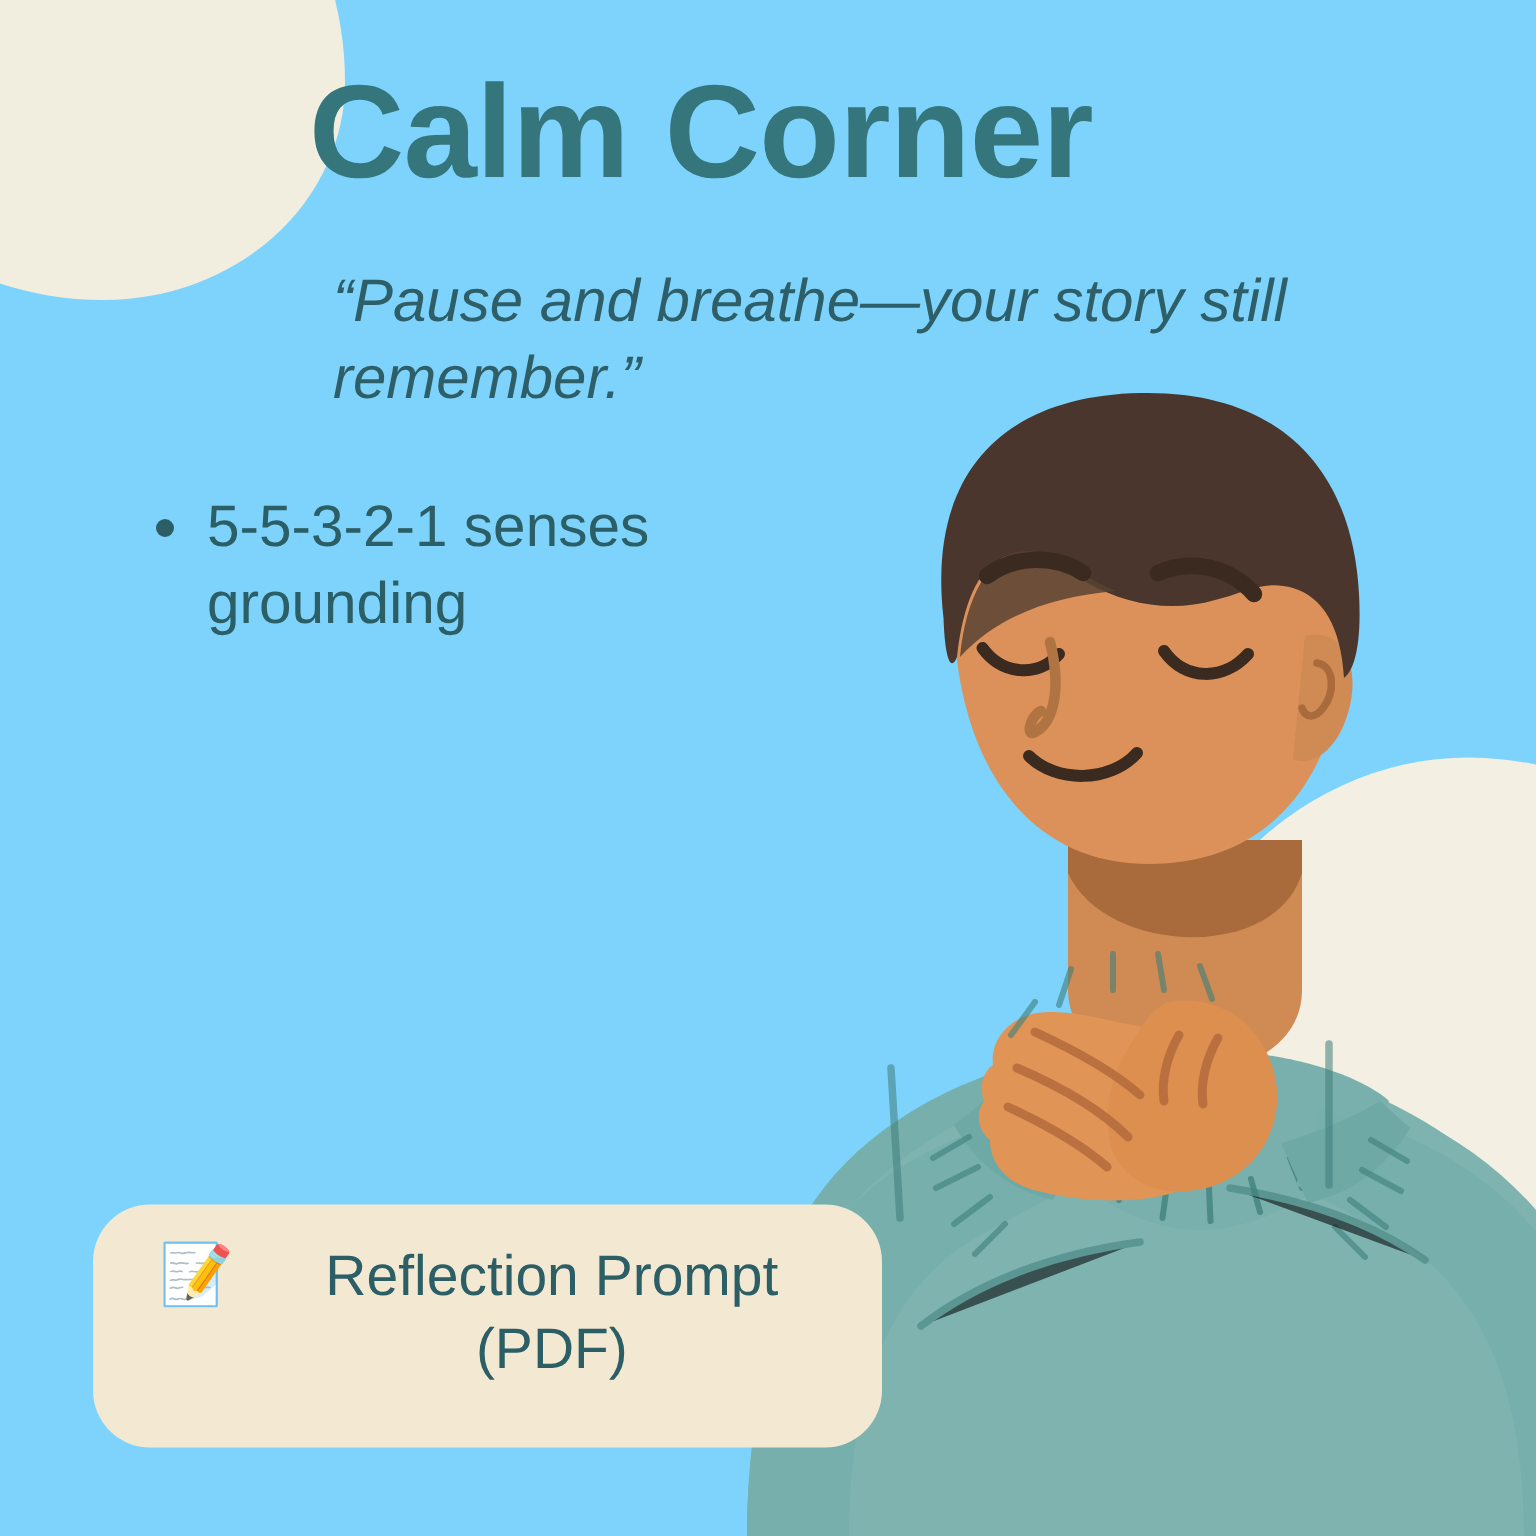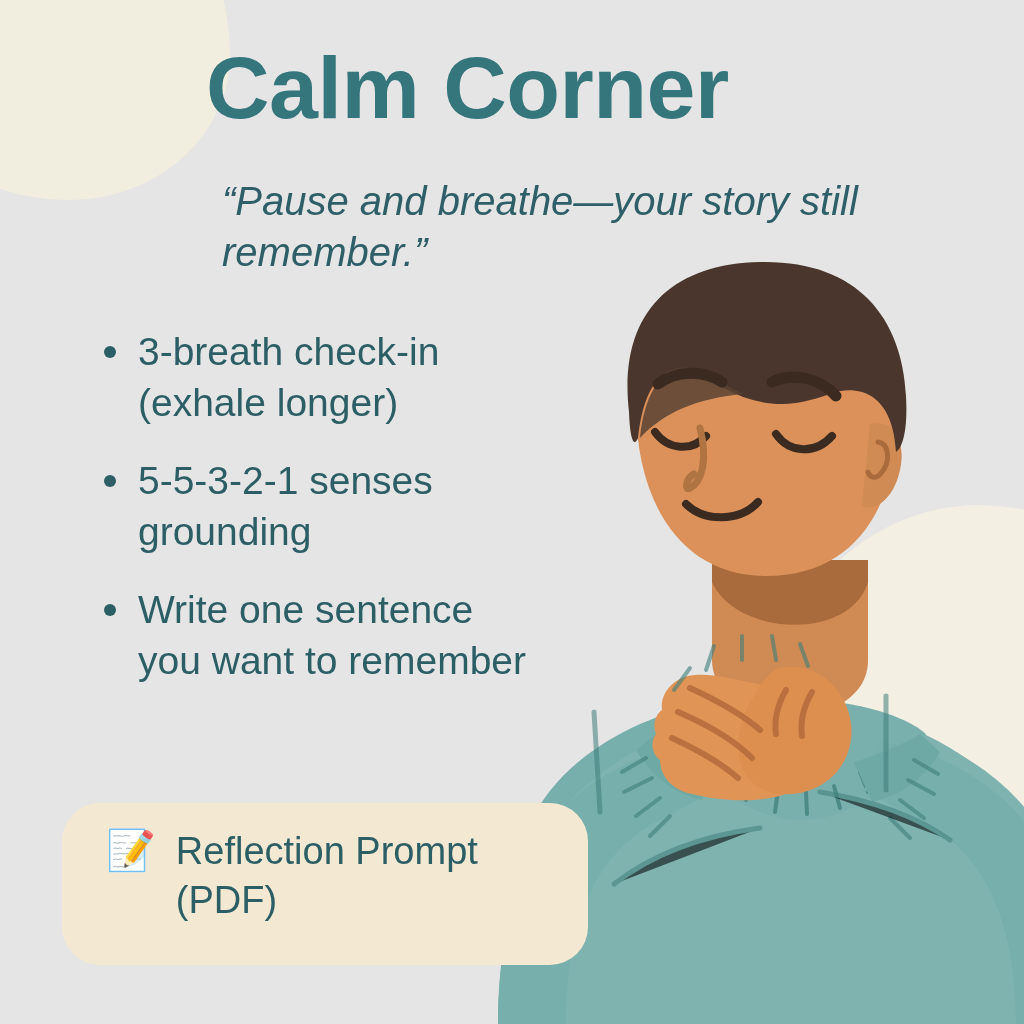--- a/index.html
+++ b/index.html
@@ -5,21 +5,21 @@
   html, body {
     margin: 0;
     padding: 0;
     background: #ffffff;
   }
   #poster {
     position: relative;
     width: 1024px;
     height: 1024px;
     overflow: hidden;
-    background: #e5e5e5;
+    background: #7dd3fc;
     font-family: "Liberation Sans", sans-serif;
     -webkit-font-smoothing: antialiased;
   }
 
   
   .blob {
     position: absolute;
     pointer-events: none;
   }
   .blob-tl {
@@ -116,20 +116,21 @@
   .cta-icon {
     font-size: 40px;
     line-height: 1.05;
     flex: 0 0 auto;
     margin-top: 2px;
   }
   .cta-label {
     font-size: 38px;
     color: #2C5E66;
     line-height: 1.28;
+    text-align: center;
   }
 </style>
 </head>
 <body>
 
 <div id="poster">
 
   <div class="blob blob-tl"></div>
   <div class="blob blob-right"></div>
 
@@ -235,29 +236,21 @@
     </svg>
   </div>
 
   <div class="title">Calm Corner</div>
 
   <div class="subtitle">“Pause and breathe—your story still remember.”</div>
 
   <ul class="bullets">
     <li class="bullet-item">
       <span class="bullet-dot"></span>
-      <span>3-breath check-in (exhale longer)</span>
-    </li>
-    <li class="bullet-item">
-      <span class="bullet-dot"></span>
       <span>5-5-3-2-1 senses grounding</span>
-    </li>
-    <li class="bullet-item">
-      <span class="bullet-dot"></span>
-      <span>Write one sentence you want to remember</span>
     </li>
   </ul>
 
   <div class="cta-card">
     <div class="cta-inner">
       <span class="cta-icon">📝</span>
       <span class="cta-label">Reflection Prompt (PDF)</span>
     </div>
   </div>
 

